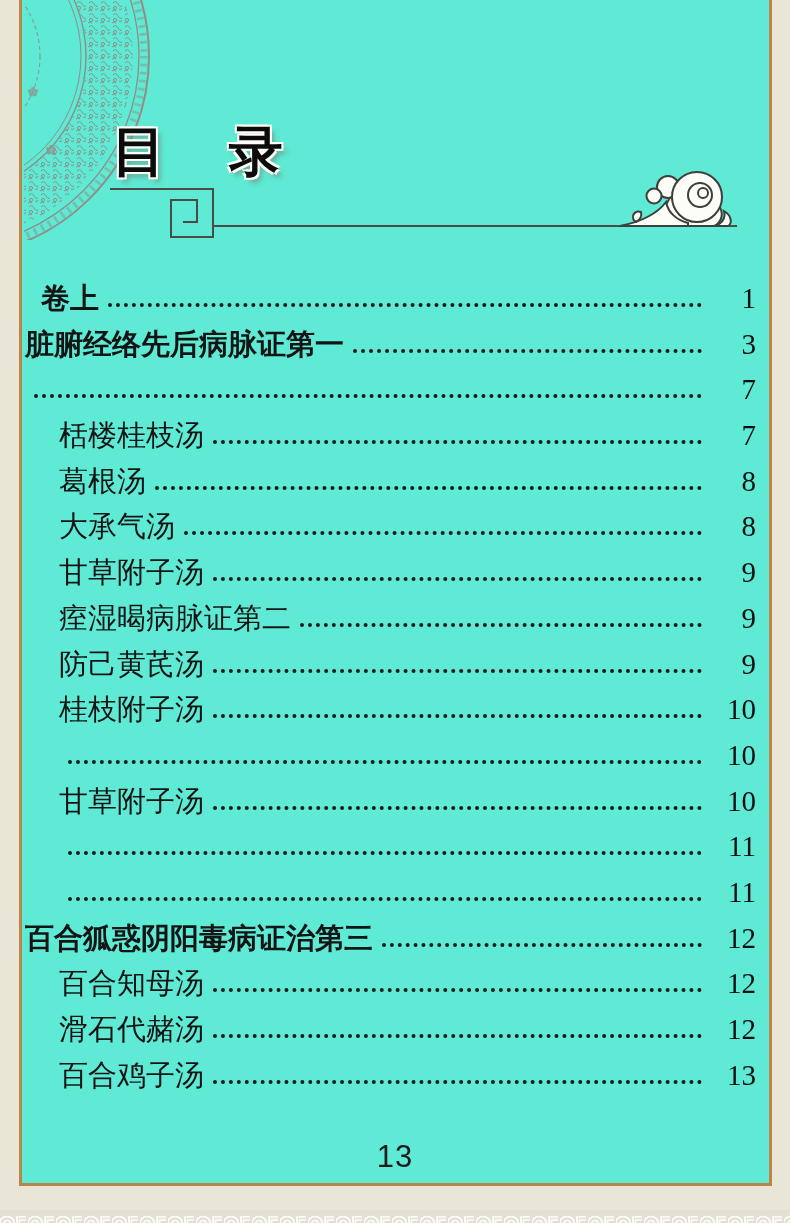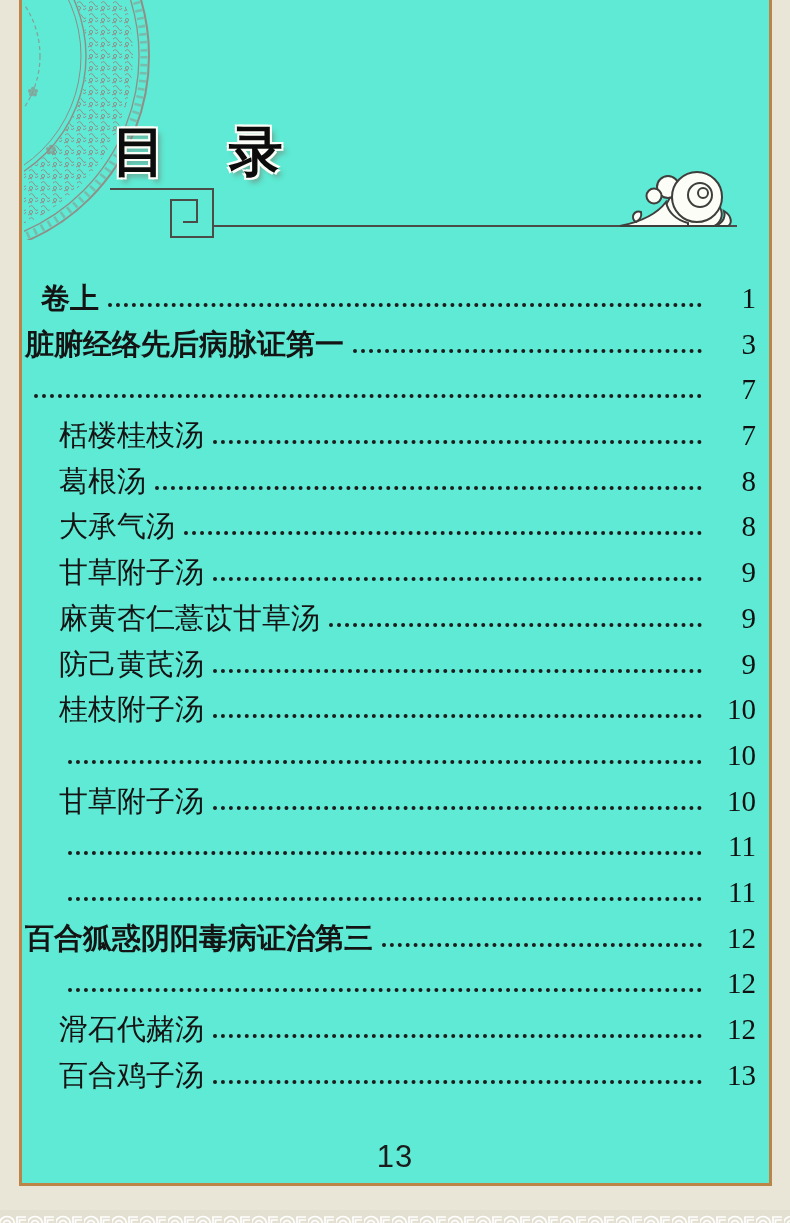--- a/index.html
+++ b/index.html
@@ -144,21 +144,21 @@
           <span class="label">大承气汤</span>
           <span class="leader"></span>
           <span class="pagenum">8</span>
         </div>
         <div class="toc-row level-2">
           <span class="label">甘草附子汤</span>
           <span class="leader"></span>
           <span class="pagenum">9</span>
         </div>
         <div class="toc-row level-2">
-          <span class="label">麻黄杏仁薏苡甘草汤</span>
+          <span class="label">痓湿暍病脉证第二</span>
           <span class="leader"></span>
           <span class="pagenum">9</span>
         </div>
         <div class="toc-row level-2">
           <span class="label">防己黄芪汤</span>
           <span class="leader"></span>
           <span class="pagenum">9</span>
         </div>
         <div class="toc-row level-2">
           <span class="label">桂枝附子汤</span>
@@ -181,20 +181,21 @@
         <div class="toc-row level-2">
           <span class="leader"></span>
           <span class="pagenum">11</span>
         </div>
         <div class="toc-row level-1 bold">
           <span class="label">百合狐惑阴阳毒病证治第三</span>
           <span class="leader"></span>
           <span class="pagenum">12</span>
         </div>
         <div class="toc-row level-2">
+          <span class="label">百合知母汤</span>
           <span class="leader"></span>
           <span class="pagenum">12</span>
         </div>
         <div class="toc-row level-2">
           <span class="label">滑石代赭汤</span>
           <span class="leader"></span>
           <span class="pagenum">12</span>
         </div>
         <div class="toc-row level-2">
           <span class="label">百合鸡子汤</span>

